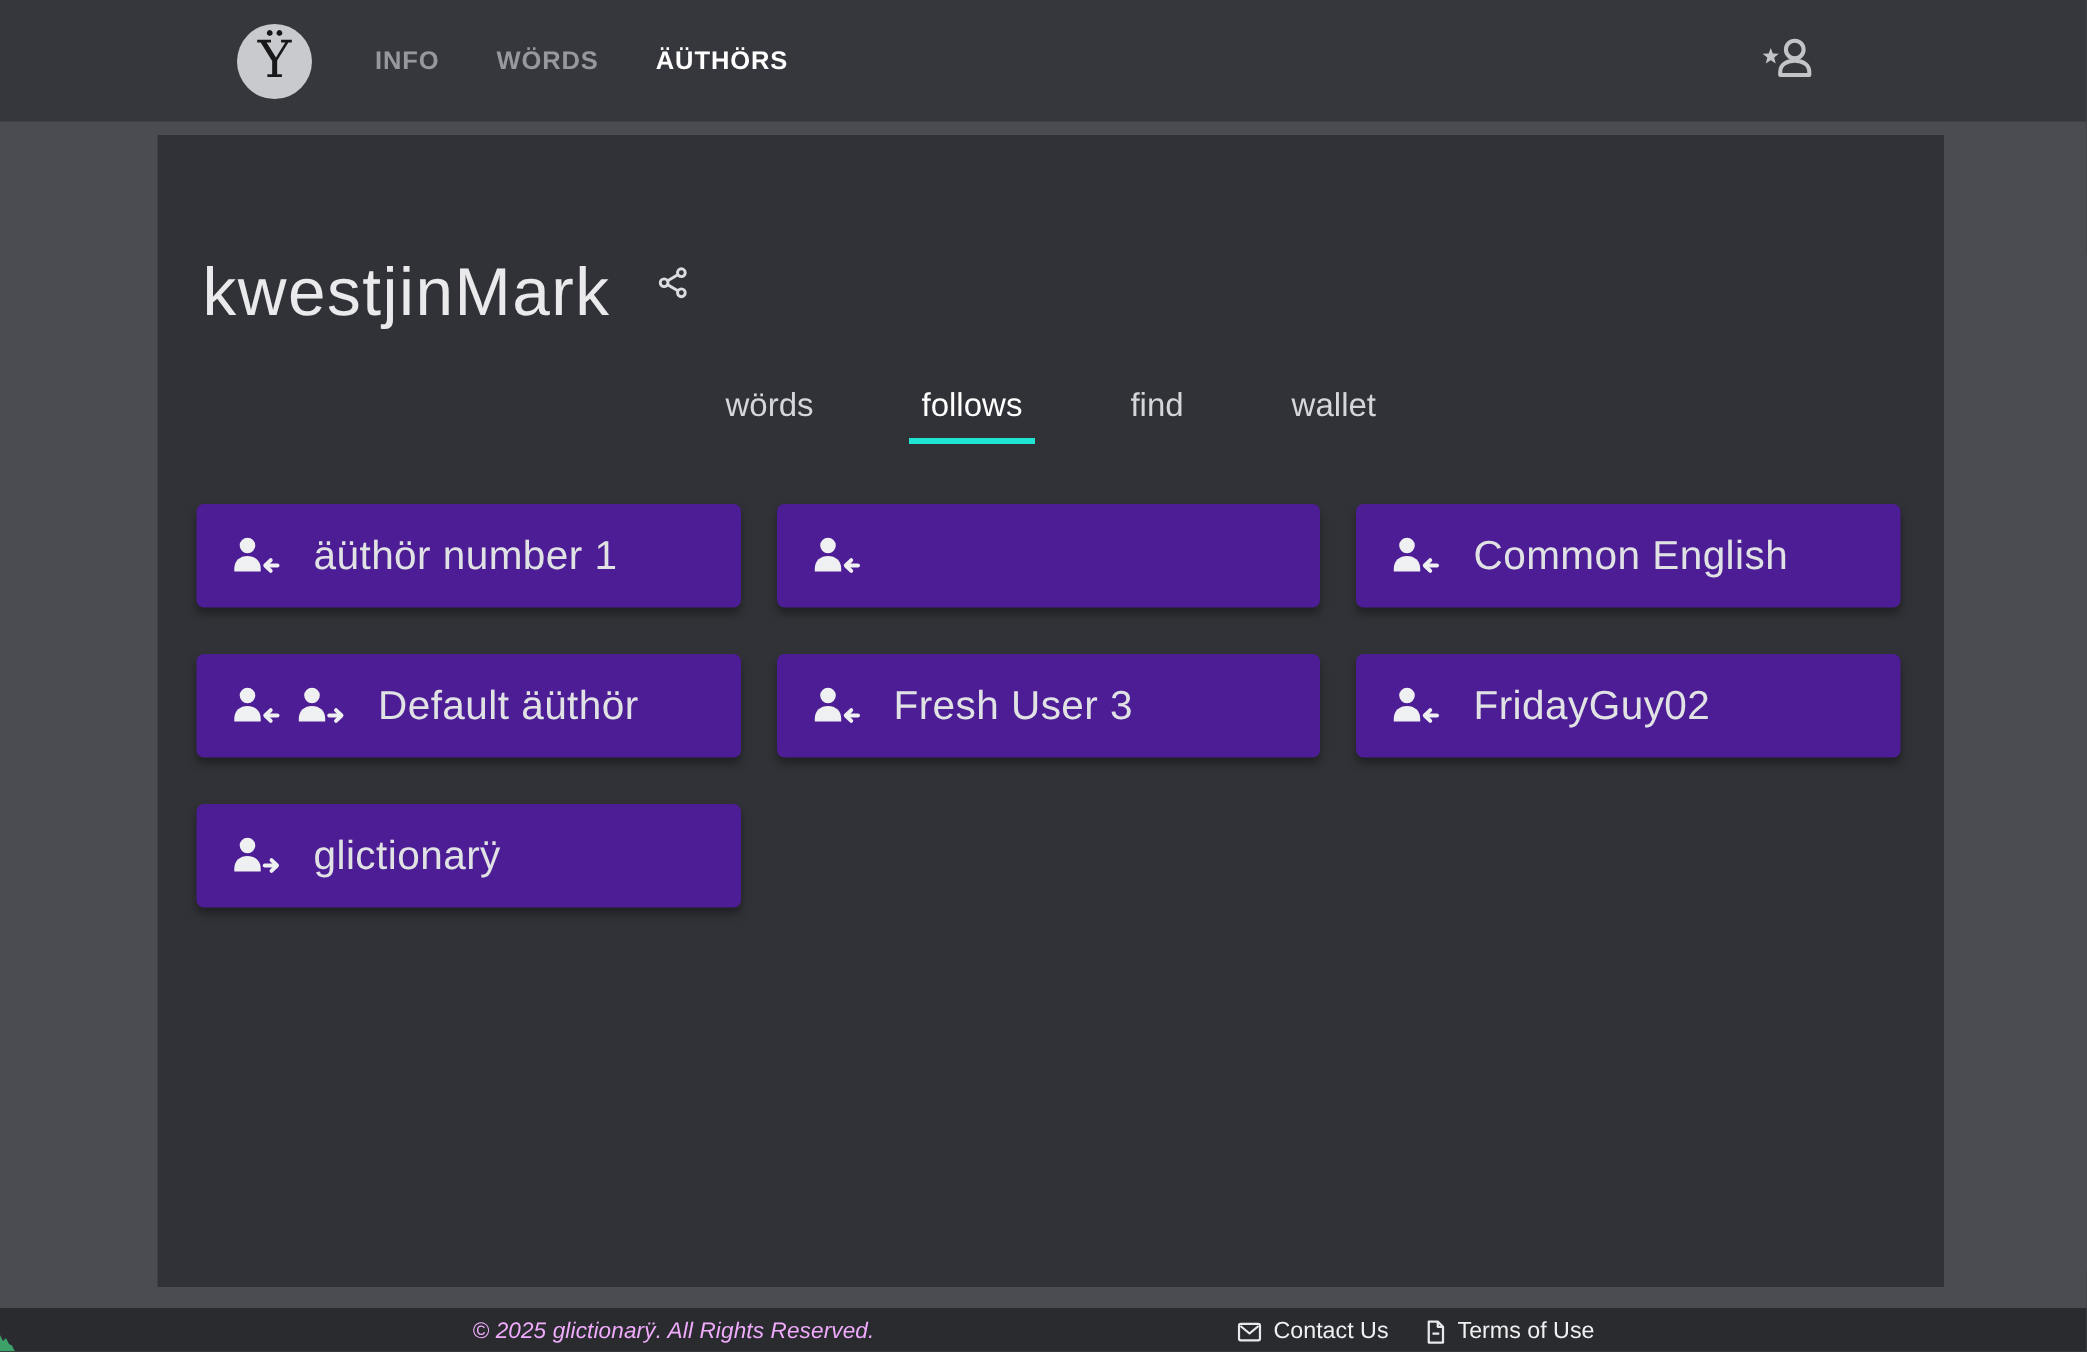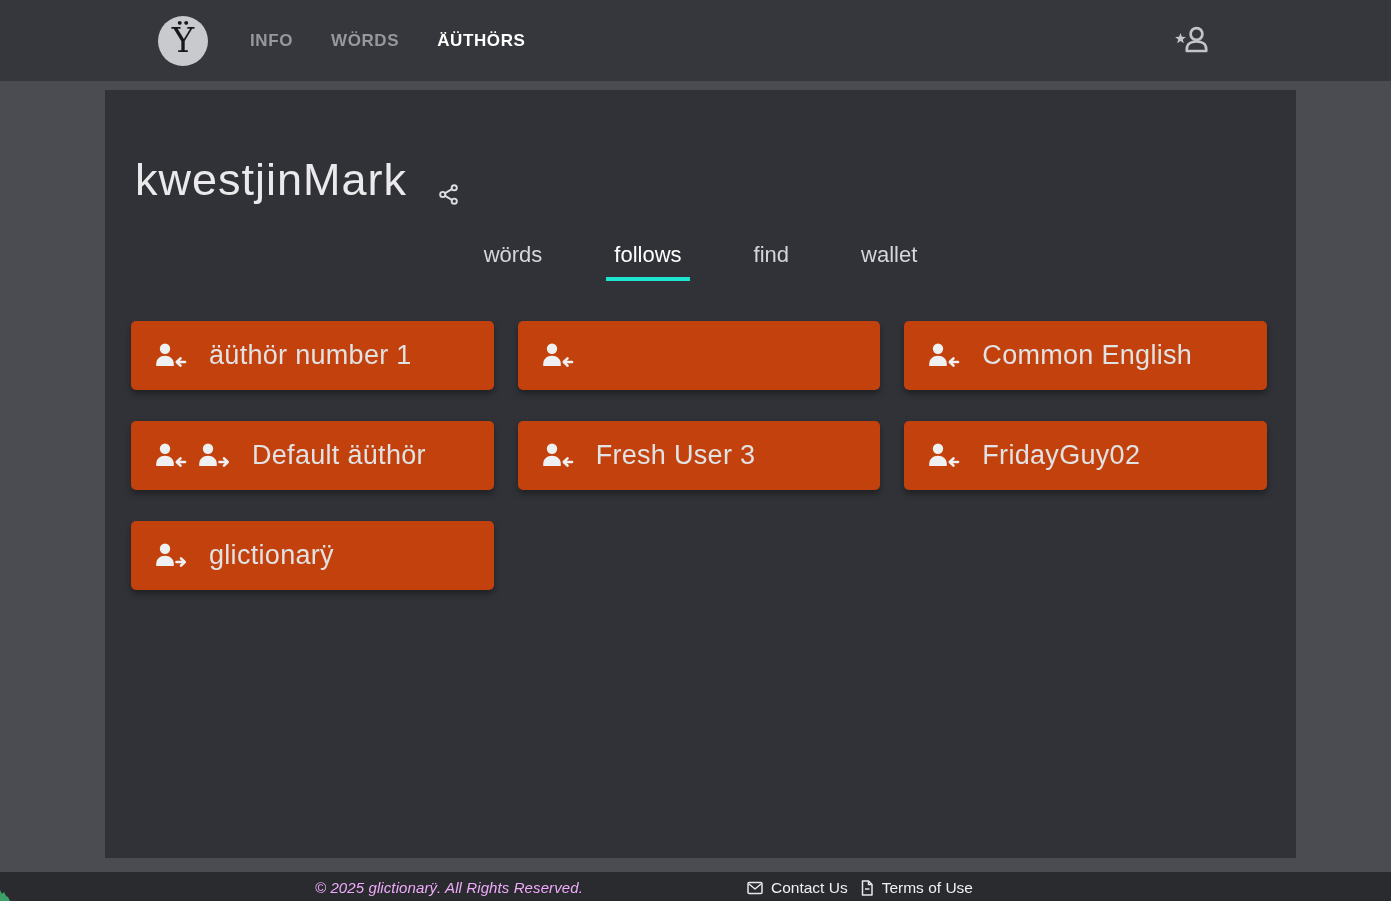--- a/index.html
+++ b/index.html
@@ -39,22 +39,23 @@
   .header-right { margin-left: auto; margin-right: 181px; }
   .icon-btn { color: #c3c4c8; cursor: pointer; display: inline-flex; }
 
   
   .panel {
     position: absolute; left: 105px; top: 90px;
     width: 1191px; height: 768px;
     background: #313237;
   }
   .title-row {
-    display: flex; align-items: flex-end; gap: 30px;
+    display: flex; align-items: flex-start; gap: 30px;
     padding: 64px 0 0 30px;
+    margin-top: 15px;
   }
   .page-title {
     font-size: 45px; font-weight: 500; letter-spacing: 1px;
     color: #eaeaec;
   }
   .share { color: #dcdde0; margin-top: 8px; }
 
   .tabs {
     display: flex; justify-content: center; align-items: flex-end;
     gap: 56px; margin-top: 32px;
@@ -67,21 +68,21 @@
   .tab.active { color: #ffffff; border-bottom-color: #1ee5d2; }
 
   .cards {
     display: grid;
     grid-template-columns: repeat(3, 1fr);
     column-gap: 24px; row-gap: 31px;
     padding: 40px 29px 0 26px;
   }
   .card {
     height: 69px;
-    background: #c2410c;
+    background: #4c1d95;
     border-radius: 5px;
     box-shadow: 0 4px 6px rgba(0,0,0,0.35);
     display: flex; align-items: center;
     padding-left: 22px;
     cursor: pointer;
   }
   .card-icons { display: flex; align-items: center; gap: 9px; color: #eff0f2; }
   .picon { width: 34px; height: 27px; display: block; }
   .card-label {
     margin-left: 22px;
@@ -93,22 +94,22 @@
   .footer {
     position: absolute; left: 0; top: 872px;
     width: 1391px; height: 40px;
     background: #2a2b2f;
   }
   .copyright {
     position: absolute; left: 315px; top: 7px;
     font-size: 15px; color: #f0abfc; letter-spacing: 0.1px; font-style: italic;
   }
   .footer-links {
-    position: absolute; left: 747px; top: 7px;
-    display: flex; gap: 12px; justify-content: space-between;
+    position: absolute; left: 825px; top: 7px;
+    display: flex; gap: 24px; justify-content: space-between;
   }
   .footer-link {
     display: flex; align-items: center; gap: 8px;
     font-size: 15.5px; color: #f0f0f2; cursor: pointer;
   }
   .footer-link svg { color: #e8e9eb; }
 
   .corner-artifact { position: absolute; left: 0; bottom: 0; }
   .hidden-defs { position: absolute; width: 0; height: 0; overflow: hidden; }
 </style>

